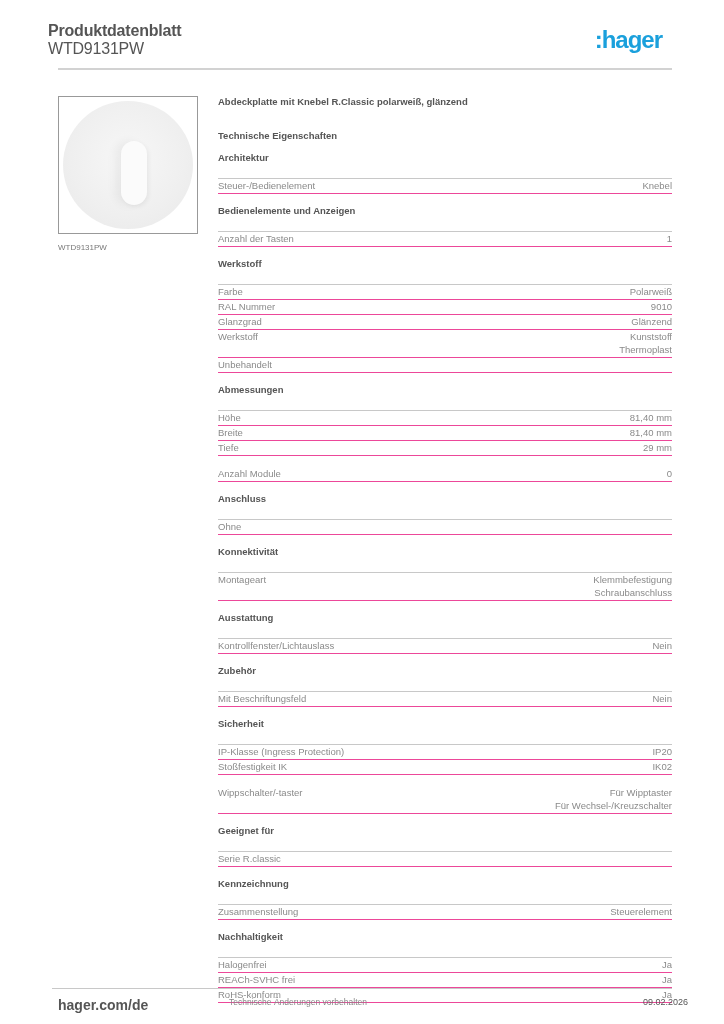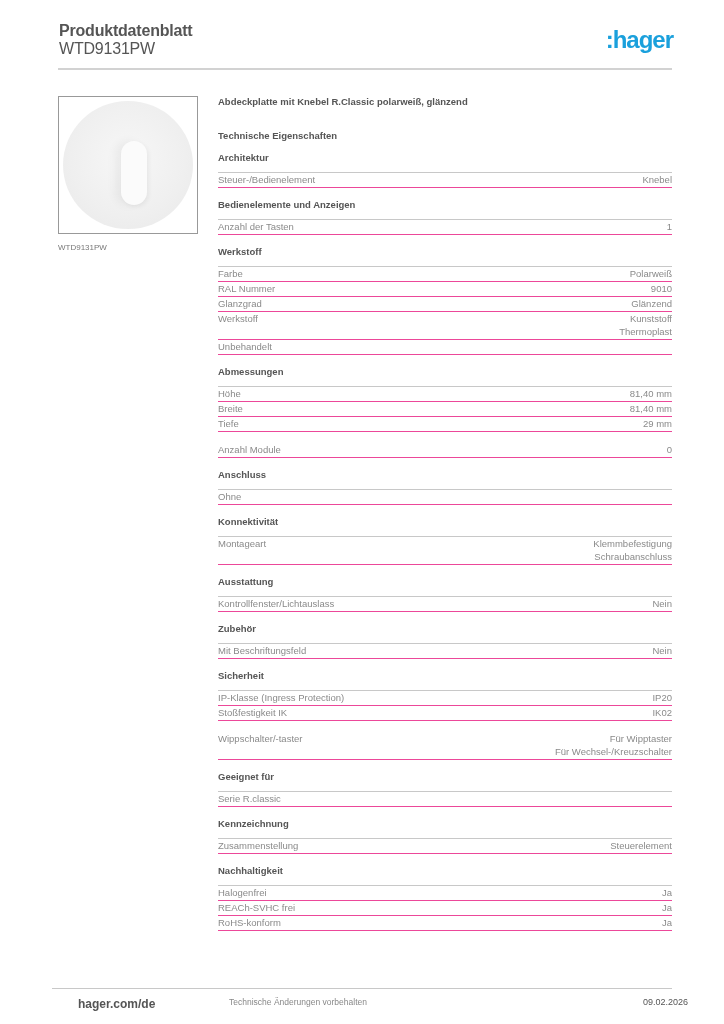--- a/index.html
+++ b/index.html
@@ -1,42 +1,42 @@
 <!DOCTYPE html>
 <html><head>
   <meta charset="utf-8">
   <style>
     * { box-sizing: border-box; margin: 0; padding: 0; }
     html, body { width: 724px; height: 1024px; background: #ffffff; overflow: hidden; }
     body { position: relative; font-family: "Liberation Sans", sans-serif; color: #555; }
 
-    .header { position: absolute; left: 59px; top: 22px; width: 614px; height: 48px; }
+    .header { position: absolute; left: 48px; top: 22px; width: 614px; height: 48px; }
     .doc-title { position: absolute; left: 0; top: 0; font-size: 16px; font-weight: bold; color: #555; letter-spacing: -0.2px; }
     .doc-subtitle { position: absolute; left: 0; top: 18px; font-size: 16px; color: #555; letter-spacing: -0.2px; }
     .logo { position: absolute; right: 0; top: 4px; font-size: 24px; font-weight: bold; color: #1aa0dc; letter-spacing: -1px; }
     .header-rule { position: absolute; left: 58px; top: 68px; width: 614px; height: 2px; background: #d2d2d2; }
 
     .image-box { position: absolute; left: 58px; top: 96px; width: 140px; height: 138px; border: 1px solid #999; background: #fff; }
     .product-disc { position: absolute; left: 4px; top: 4px; width: 130px; height: 128px; border-radius: 50%; background: radial-gradient(circle at 50% 45%, #f7f7f7 0%, #efefef 60%, #e8e8e8 100%); }
     .product-knob { position: absolute; left: 58px; top: 40px; width: 26px; height: 64px; border-radius: 13px; background: #fbfbfb; box-shadow: -6px 0 10px rgba(0,0,0,0.05), 2px 2px 4px rgba(0,0,0,0.05); }
     .image-caption { position: absolute; left: 58px; top: 243px; font-size: 8px; color: #777; }
 
     .content { position: absolute; left: 218px; top: 96px; width: 454px; }
     .product-desc { font-size: 9.5px; font-weight: bold; color: #555; height: 34px; line-height: 12px; }
     .tech-title { font-size: 9.5px; font-weight: bold; color: #555; height: 22px; line-height: 12px; }
 
     .section { margin-bottom: 11px; }
-    .section-title { font-size: 9.5px; font-weight: bold; color: #555; line-height: 12px; padding-bottom: 8px; border-bottom: 1.5px solid #c8c8c8; }
+    .section-title { font-size: 9.5px; font-weight: bold; color: #555; line-height: 12px; padding-bottom: 14px; border-bottom: 1.5px solid #c8c8c8; }
     .row { display: flex; justify-content: space-between; align-items: flex-start; font-size: 9.5px; color: #8a8a8a; line-height: 13px; padding-top: 0px; padding-bottom: 1px; border-bottom: 1px solid #ec4899; }
     .row-label { flex: 1; }
     .row-values { text-align: right; }
     .row-values span { display: block; }
 
     .footer-rule { position: absolute; left: 52px; top: 988px; width: 620px; height: 1px; background: #c8c8c8; }
-    .footer-left { position: absolute; left: 58px; top: 997px; font-size: 12px; font-weight: bold; color: #555; margin-left: 20px; }
+    .footer-left { position: absolute; left: 58px; top: 997px; font-size: 14px; font-weight: bold; color: #555; }
     .footer-center { position: absolute; left: 0; width: 596px; text-align: center; top: 997px; font-size: 8.5px; color: #888; }
     .footer-right { position: absolute; right: 36px; top: 997px; font-size: 9px; font-weight: normal; color: #555; margin-left: 32px; }
   </style>
 </head>
 <body>
 
 <div class="header">
   <div class="doc-title">Produktdatenblatt</div>
   <div class="doc-subtitle">WTD9131PW</div>
   <div class="logo">:hager</div>

